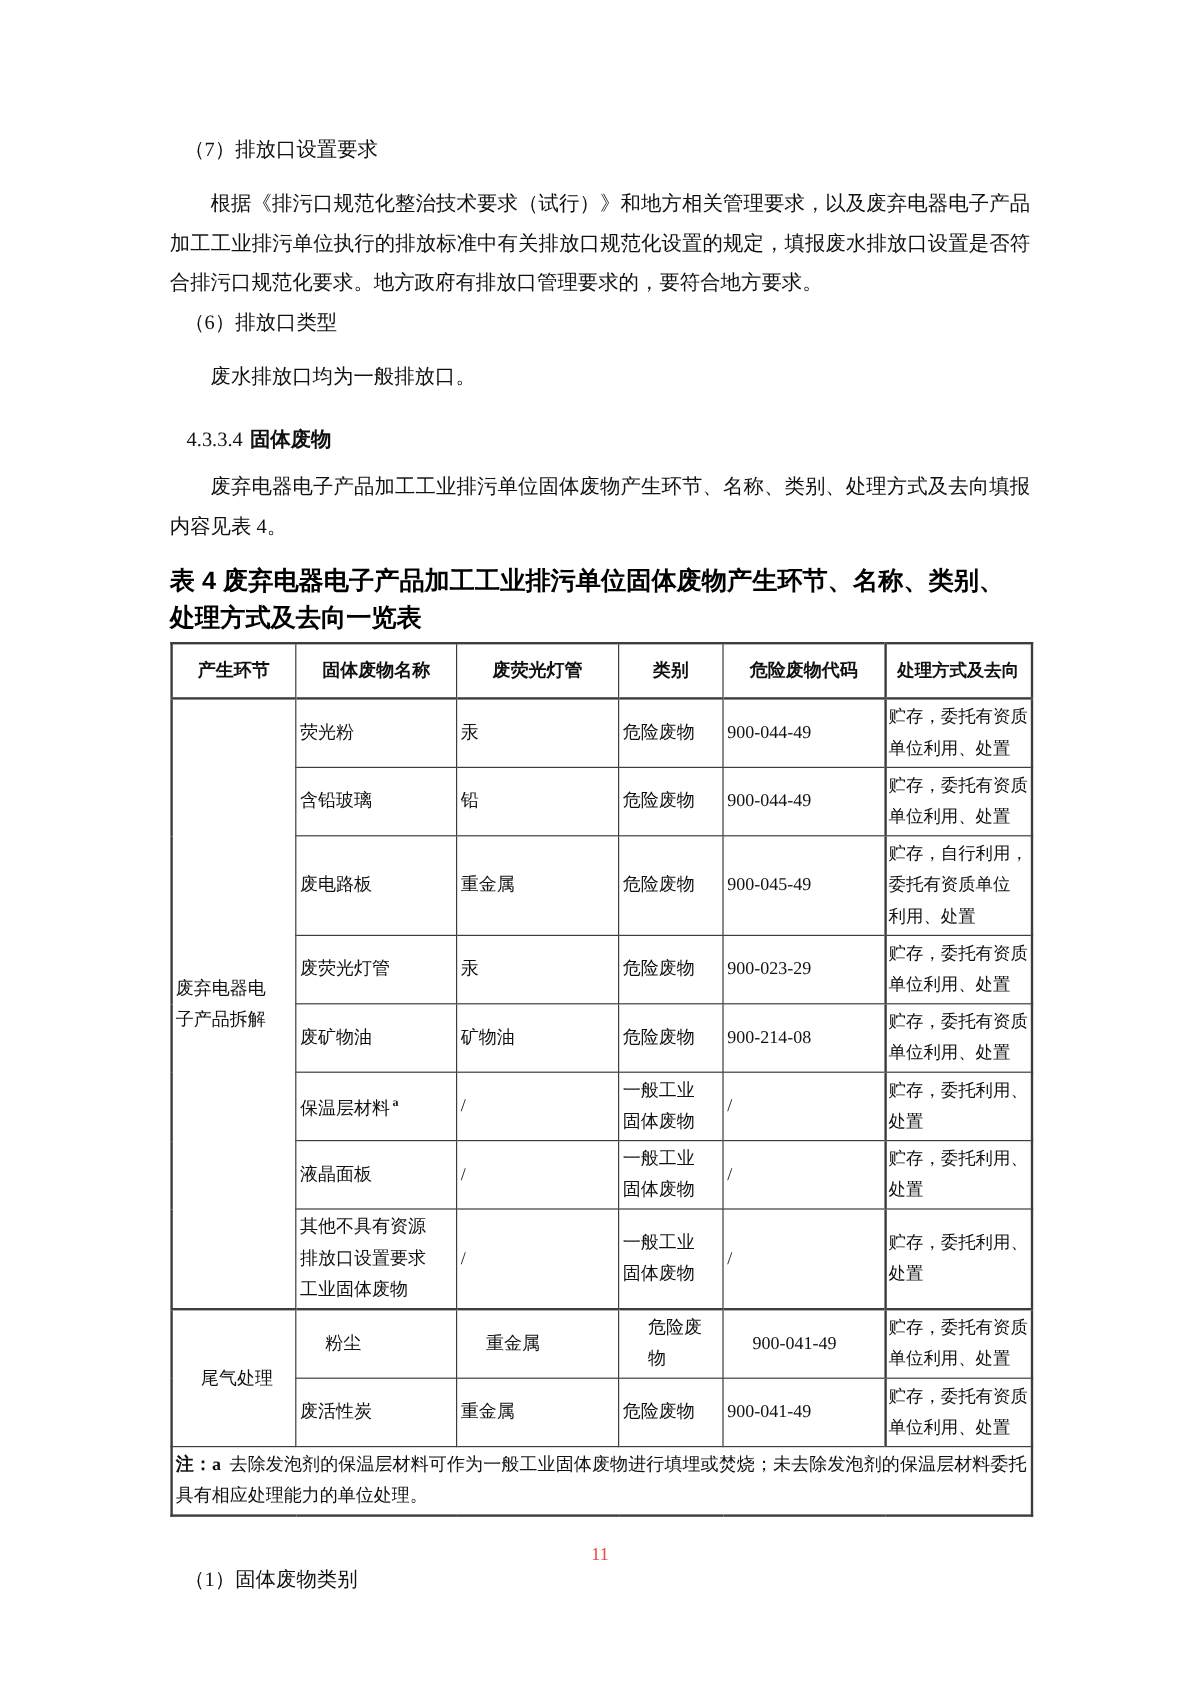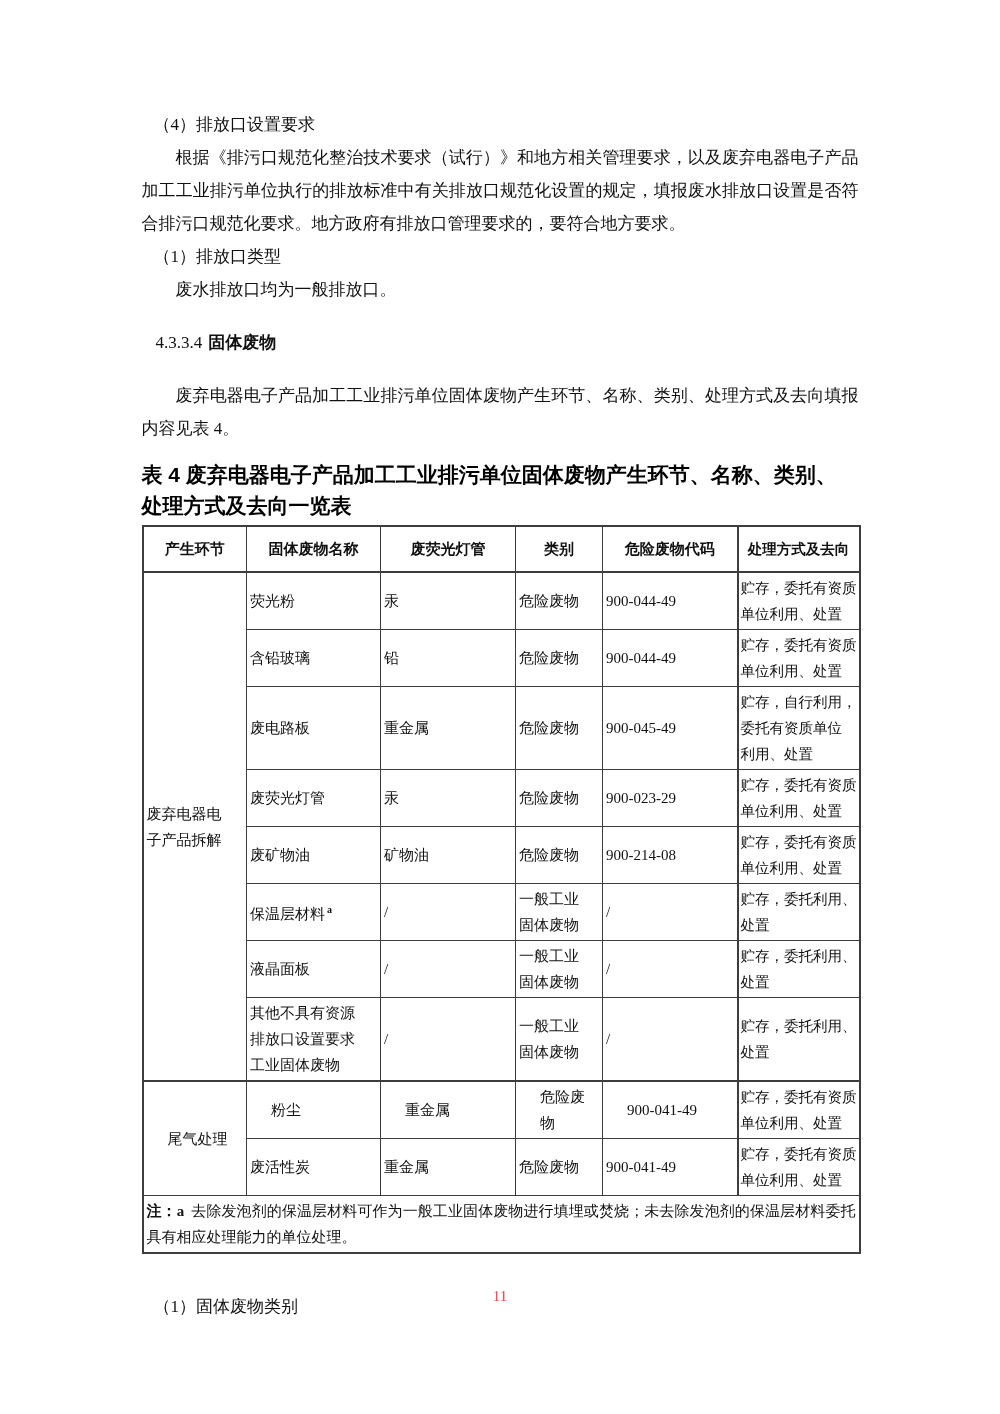--- a/index.html
+++ b/index.html
@@ -19,34 +19,35 @@
   .heading {
     font-size: 17px;
     line-height: 33px;
     padding-left: 12px;
   }
   .para {
     font-size: 17px;
     line-height: 33px;
     text-align: justify;
     text-indent: 2em;
+    margin-top: 12px;
   }
   .sec-heading {
     margin-top: 20px;
     font-size: 17px;
     line-height: 33px;
     padding-left: 14px;
   }
   .sec-heading .sec-num { font-family: "Liberation Serif", "DejaVu Serif", serif; }
   .sec-heading .sec-title {
     font-family: "Liberation Sans", "DejaVu Sans", sans-serif;
     font-weight: bold;
     margin-left: 6px;
   }
-  .sec-para { margin-top: 20px; }
+  .sec-para { margin-top: 6px; }
   .table-title {
     margin-top: 14px;
     font-family: "Liberation Sans", "DejaVu Sans", sans-serif;
     font-weight: bold;
     font-size: 21px;
     line-height: 31px;
     color: #000;
   }
   table.waste {
     margin-top: 4px;
@@ -93,24 +94,24 @@
     text-align: center;
     font-size: 15px;
     color: #ef4444;
   }
 </style>
 </head>
 <body>
 
 <div class="page">
 
-  <div class="heading">（4）排放口设置要求</div>
+  <div class="heading">（7）排放口设置要求</div>
   <p class="para">根据《排污口规范化整治技术要求（试行）》和地方相关管理要求，以及废弃电器电子产品加工工业排污单位执行的排放标准中有关排放口规范化设置的规定，填报废水排放口设置是否符合排污口规范化要求。地方政府有排放口管理要求的，要符合地方要求。</p>
 
-  <div class="heading">（1）排放口类型</div>
+  <div class="heading">（6）排放口类型</div>
   <p class="para">废水排放口均为一般排放口。</p>
 
   <div class="sec-heading">
     <span class="sec-num">4.3.3.4</span><span class="sec-title">固体废物</span>
   </div>
   <p class="para sec-para">废弃电器电子产品加工工业排污单位固体废物产生环节、名称、类别、处理方式及去向填报内容见表 4。</p>
 
   <div class="table-title">
     <div>表 4  废弃电器电子产品加工工业排污单位固体废物产生环节、名称、类别、</div>
     <div>处理方式及去向一览表</div>

